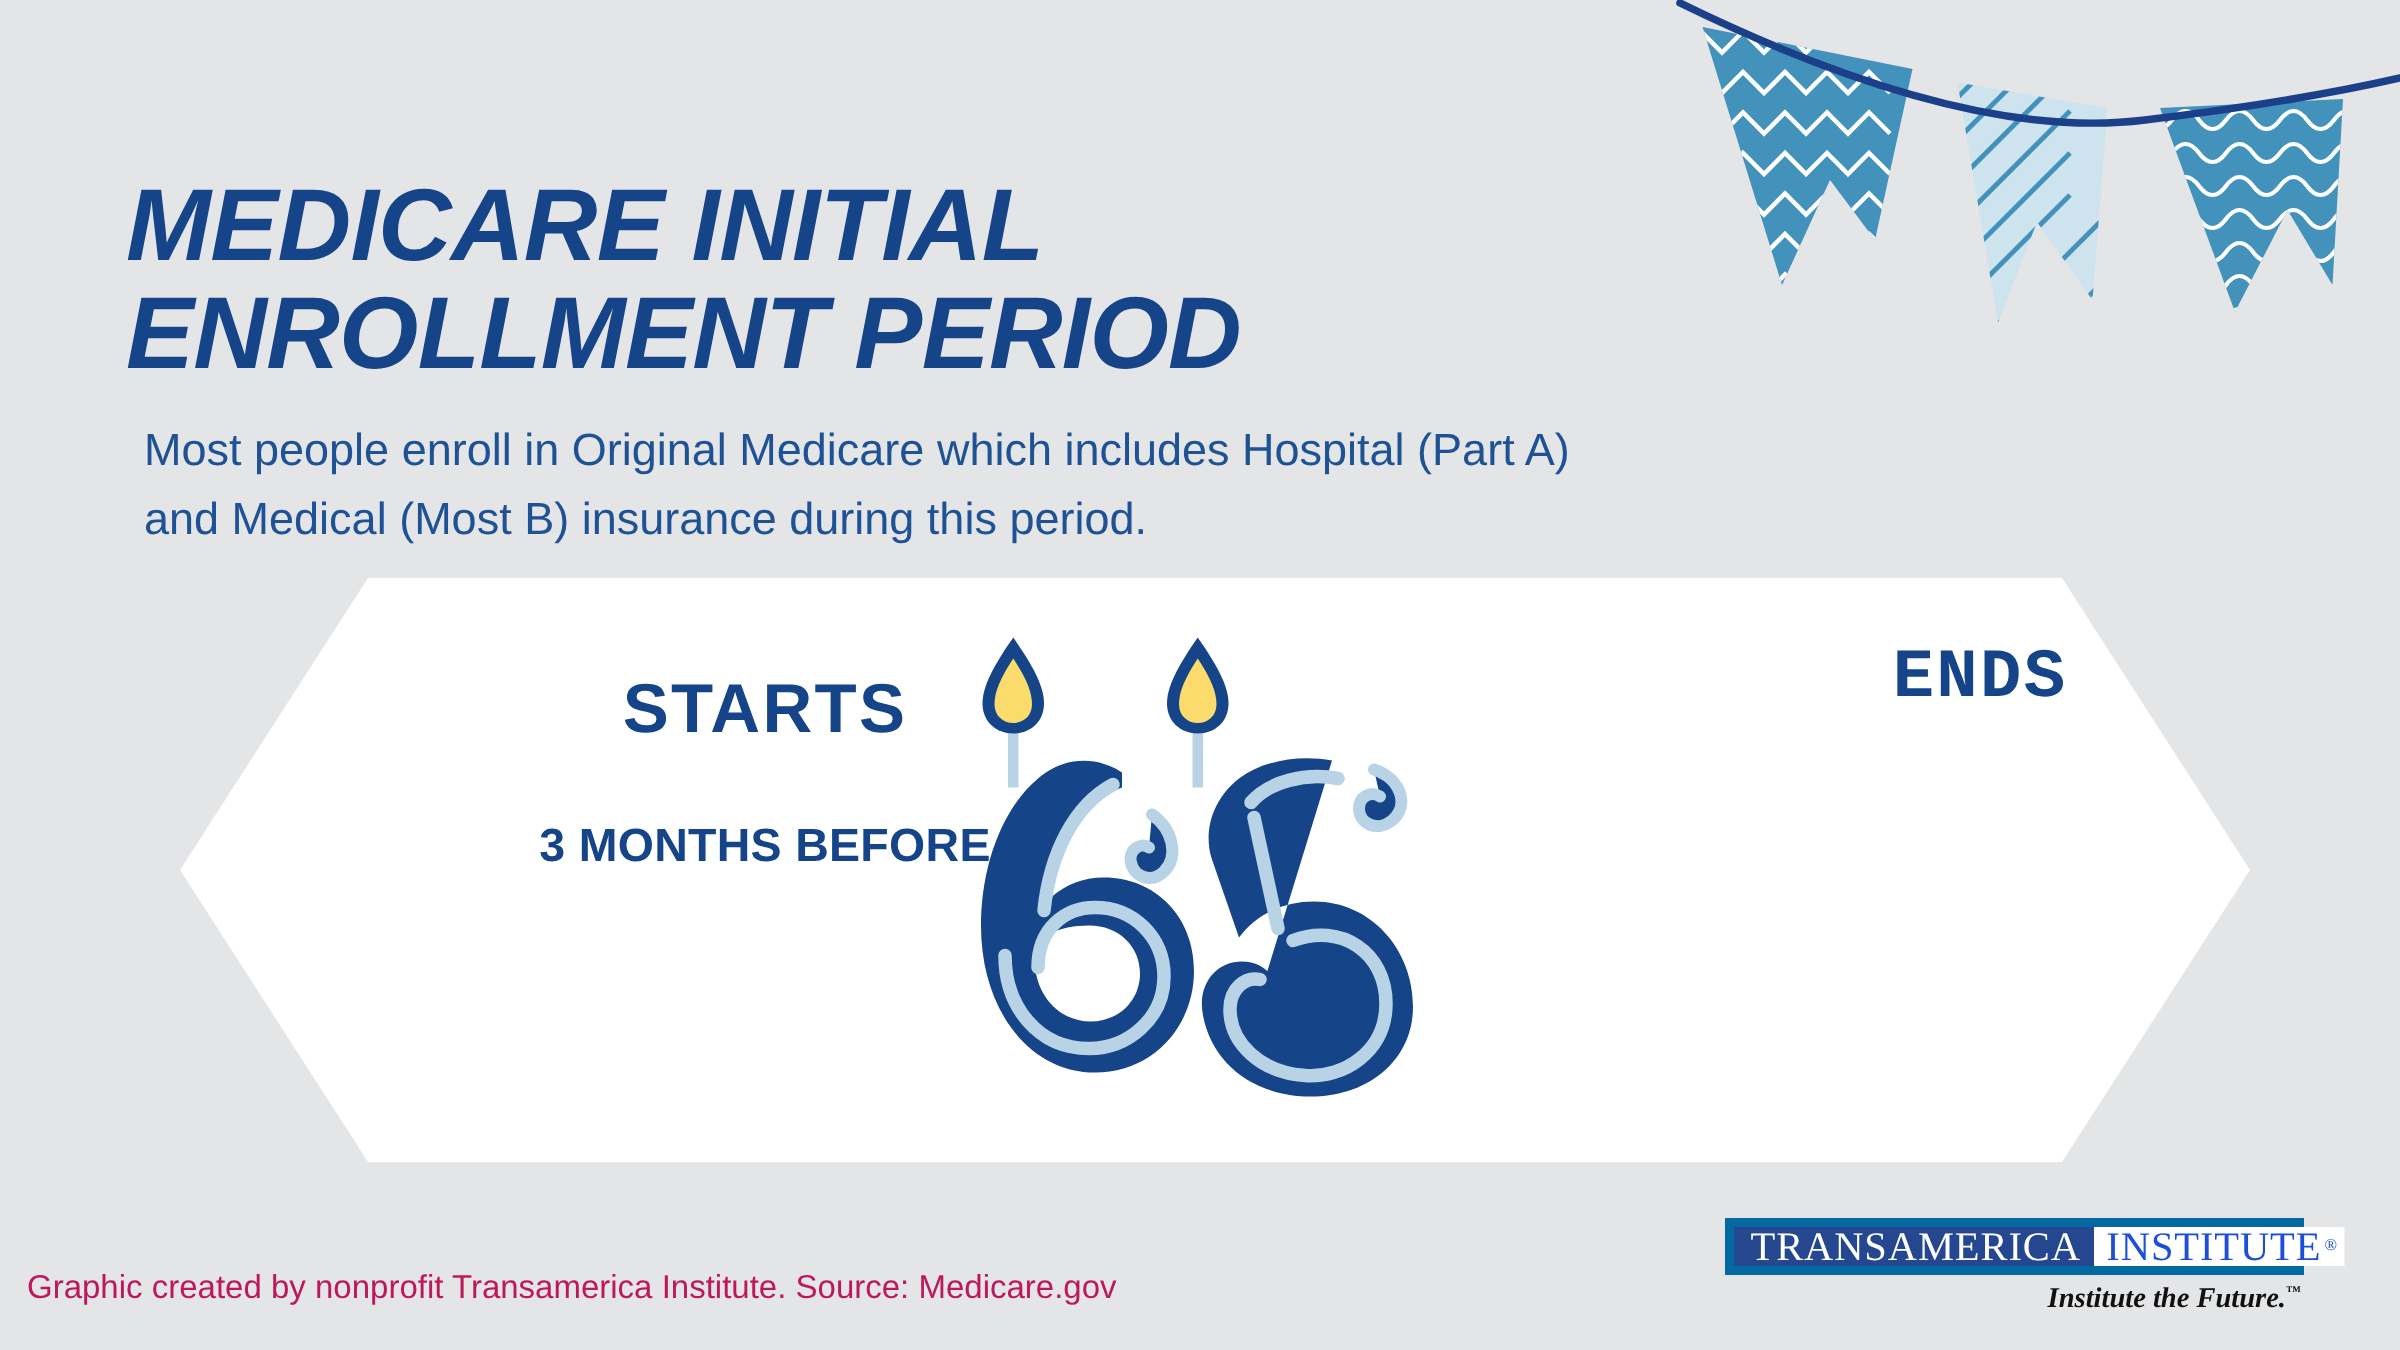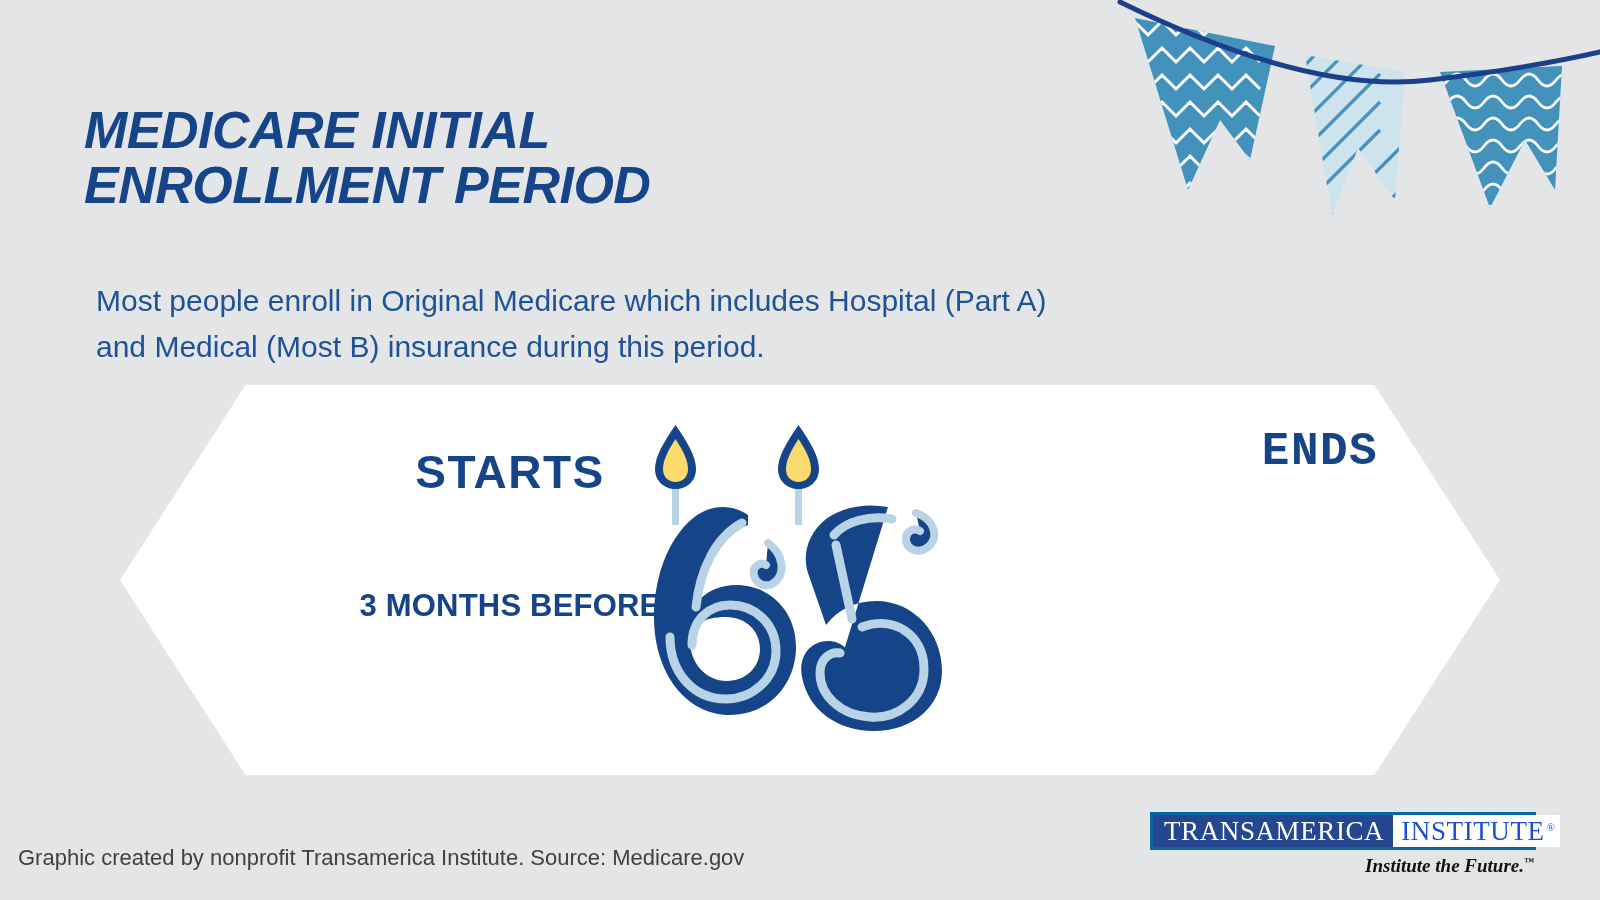--- a/index.html
+++ b/index.html
@@ -32,21 +32,21 @@
     pointer-events: none;
   }
 
   
   .title {
     position: absolute;
     left: 84px;
     top: 68px;
     width: 1050px;
     color: #154488;
-    font-size: 52px;
+    font-size: 68px;
     line-height: 1.07;
     font-weight: 800;
     font-style: italic;
     letter-spacing: -0.5px;
     text-transform: uppercase;
     font-stretch: condensed;
   }
   .title .line { display: block; white-space: nowrap; }
 
   
@@ -82,21 +82,21 @@
   .col {
     position: absolute;
     top: 0;
     height: 390px;
     text-align: center;
     color: #154488;
     display: flex;
     flex-direction: column;
     align-items: center;
   }
-  .col-left  { left: 180px;  width: 420px; gap: 42px; }
+  .col-left  { left: 180px;  width: 420px; }
   .col-right { left: 990px; width: 420px; }
 
   .col-heading {
     font-size: 46px;
     font-weight: 800;
     letter-spacing: 1.5px;
     line-height: 1;
   }
   .col-left  .col-heading { margin-top: 64px; }
   .col-right .col-heading { margin-top: 44px; font-family: Liberation Mono, monospace; }
@@ -117,38 +117,38 @@
     top: 395px;
     width: 340px;
     height: 345px;
   }
 
   
   .credit {
     position: absolute;
     left: 18px;
     top: 845px;
-    color: #404040;
+    color: #be185d;
     font-size: 22px;
     font-weight: 400;
     white-space: nowrap;
   }
 
   
   .logo {
     position: absolute;
     left: 1150px;
     top: 812px;
     width: 386px;
   }
   .logo-bar {
     display: flex;
     align-items: stretch;
     height: 38px;
-    border: 3px solid #0369a1;
+    border: 6px solid #0369a1;
     box-sizing: border-box;
   }
   .logo-left {
     background: #24478F;
     color: #FFFFFF;
     font-family: "Liberation Serif", serif;
     font-size: 27px;
     letter-spacing: 0.6px;
     padding: 0 9px 0 11px;
     display: flex;

